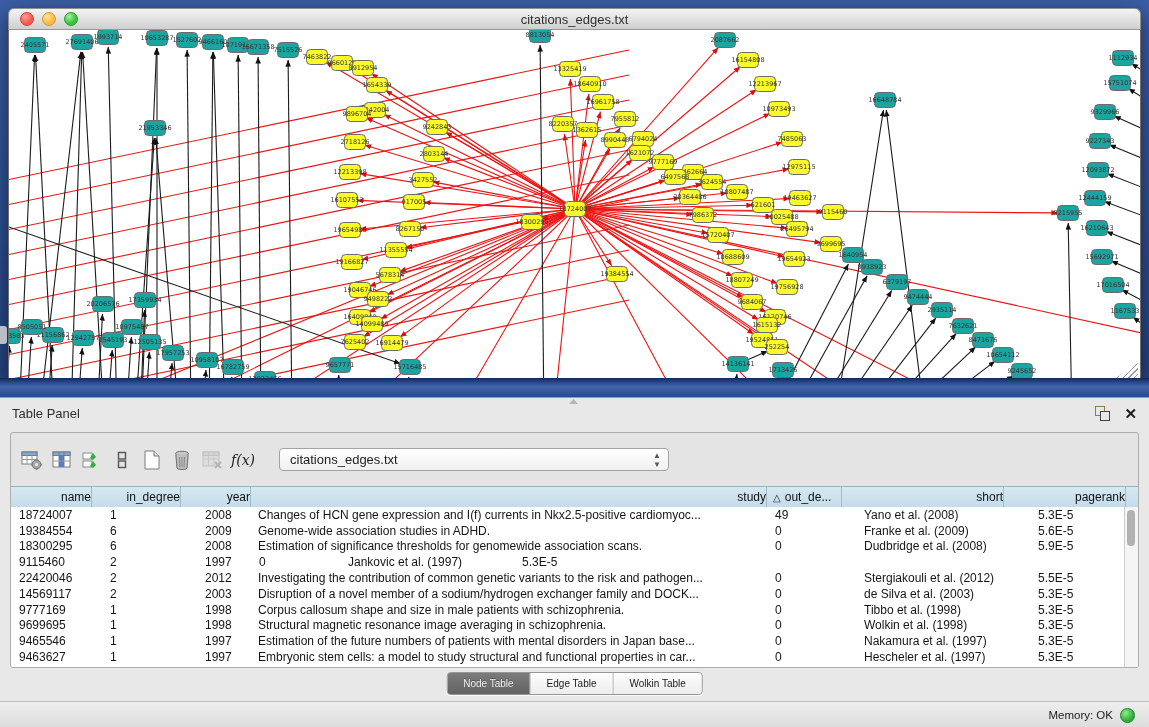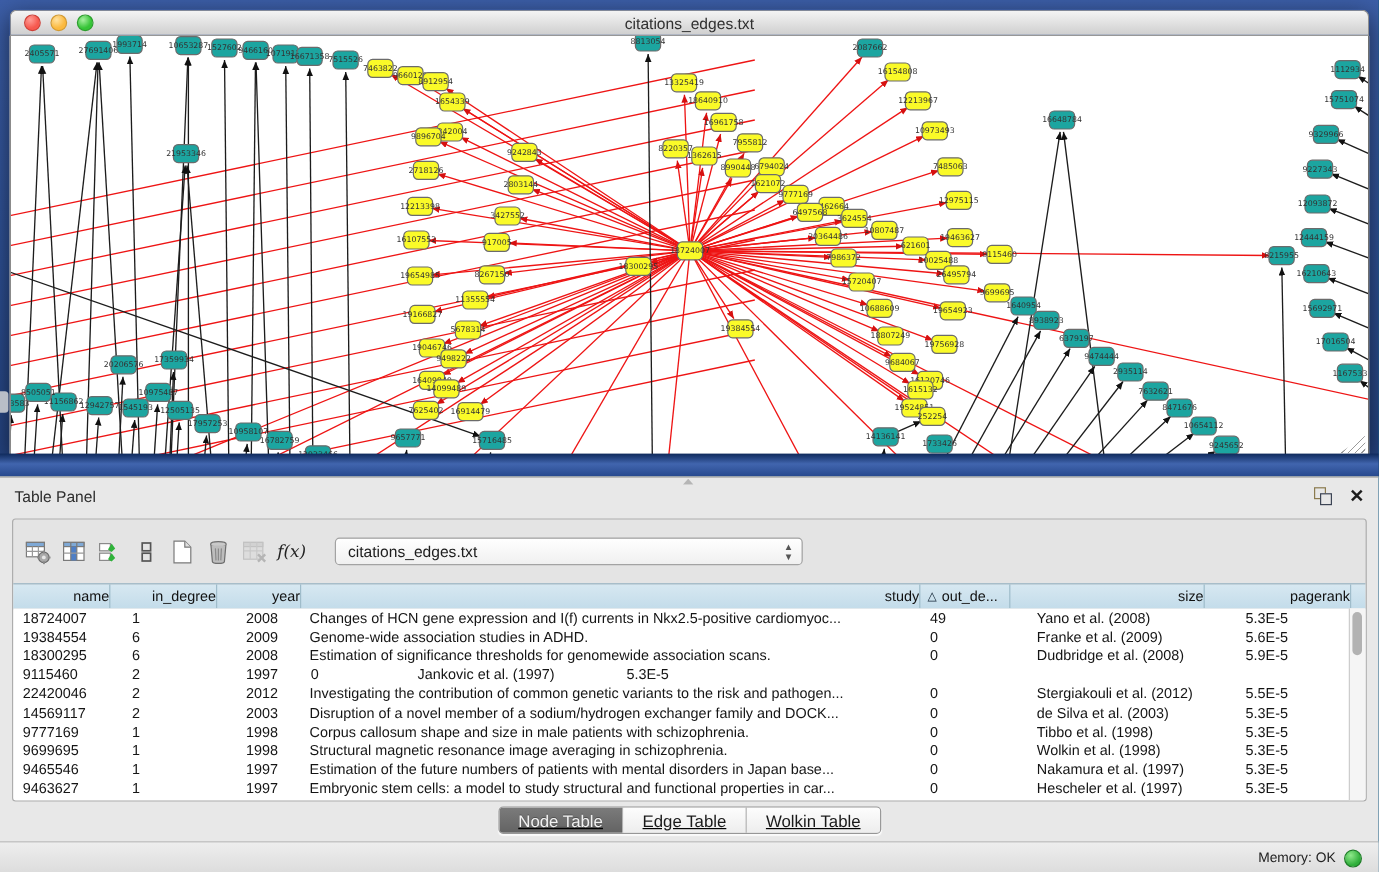--- a/index.html
+++ b/index.html
@@ -73,21 +73,21 @@
   .c4{width:75px;padding-left:8px;}
   .c5{width:162px;padding-left:22px;}
   .c6{width:122px;padding-left:34px;}
   .vscroll{position:absolute;right:0;top:74px;bottom:0;width:13px;background:#f5f5f5;
            border-left:1px solid #cdcdcd;}
   .vthumb{position:absolute;left:2px;top:3px;width:8px;height:36px;border-radius:5px;background:#b2b2b2;}
 
   
   .tabs{position:absolute;left:50%;transform:translateX(-50%);bottom:33px;height:21px;
         display:flex;border:1px solid #969696;border-radius:4px;overflow:hidden;
-        font-size:14px;box-shadow:0 1px 1px rgba(255,255,255,.8);text-decoration:underline;}
+        font-size:10px;box-shadow:0 1px 1px rgba(255,255,255,.8);}
   .seg{display:flex;align-items:center;padding:0 16px;background:linear-gradient(#fdfdfd,#ededed);
        color:#1a1a1a;border-right:1px solid #b0b0b0;}
   .seg:last-child{border-right:none;}
   .seg.sel{background:linear-gradient(#7b7b7b,#636363);color:#f2f2f2;text-shadow:0 -1px 0 rgba(0,0,0,.3);}
 
   
   .statusbar{position:absolute;left:0;right:0;bottom:0;height:26px;
              background:linear-gradient(#eeeeee,#dcdcdc);border-top:1px solid #bdbdbd;
              display:flex;align-items:center;justify-content:flex-end;padding-right:14px;
              font-size:11.5px;color:#222;}
@@ -604,21 +604,21 @@
             <span>year</span>
           </div>
         <div class="th c3">
             <span>study</span>
           </div>
         <div class="th c4 left">
           <span class="sort-tri">△</span>
           <span>out_de...</span>
         </div>
         <div class="th c5">
-            <span>size</span>
+            <span>short</span>
           </div>
         <div class="th c6">
             <span>pagerank</span>
           </div>
       </div>
 
       <div class="tbody">
           <div class="trow">
             <span class="cell c0">18724007</span>
             <span class="cell c1">1</span>

